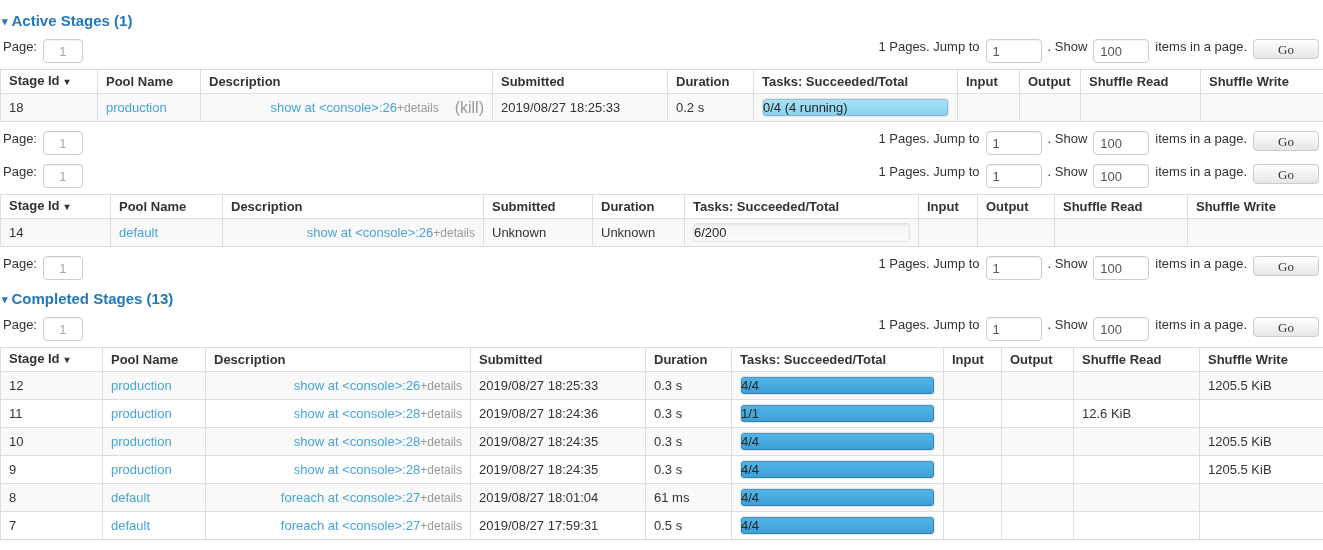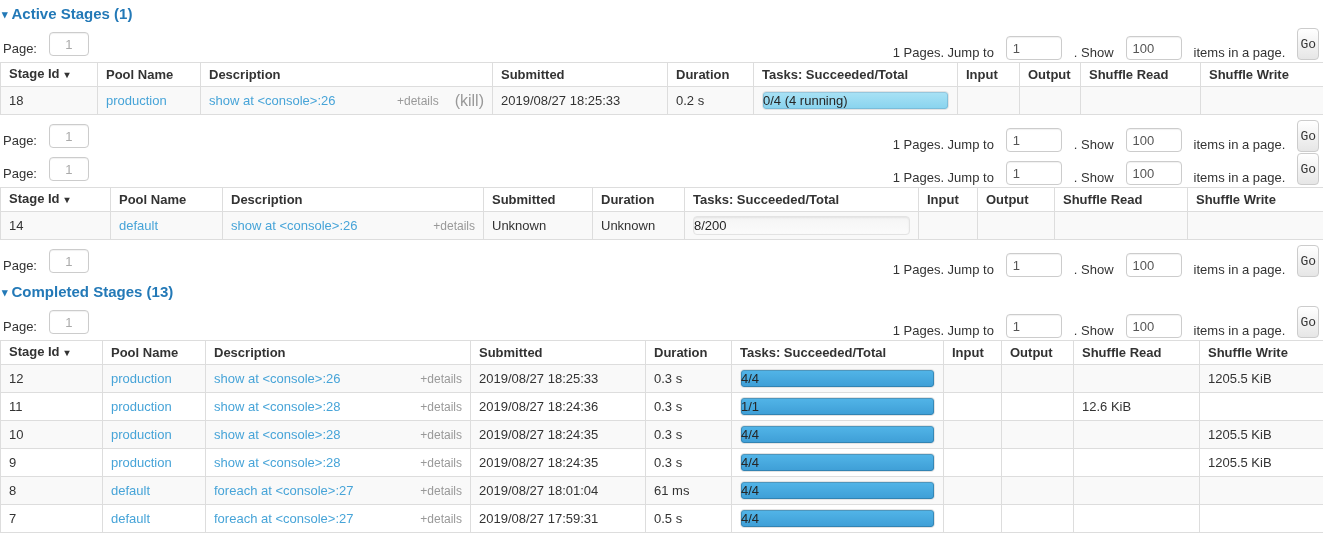--- a/index.html
+++ b/index.html
@@ -14,42 +14,42 @@
   .page-wrap { width:1323px; }
 
   
   .section-heading {
     margin:11px 0 0 2px;
     font-size:15px; font-weight:bold;
     color:var(--heading-color);
     cursor:pointer;
     line-height:16px;
   }
-  .section-heading:first-child { margin-top:6px; }
+  .section-heading:first-child { margin-top:13px; }
   .collapse-arrow { font-size:11px; margin-right:4px; position:relative; top:-1px; }
 
   
   .pagerow {
     display:flex; justify-content:space-between; align-items:center;
     margin:9px 0 6px; padding:0 3px;
     height:24px;
   }
-  .pager-left, .pager-right { display:flex; align-items:flex-end; gap:12px; }
+  .pager-left, .pager-right { display:flex; align-items:flex-start; gap:6px; }
   .pager-right { padding-right:1px; }
   .txt { color:#333; white-space:nowrap; }
   input.pinput, input.jinput {
     height:24px; border:1px solid #cccccc; border-radius:4px;
     padding:2px 6px; font-family:"Liberation Sans",sans-serif; font-size:13px;
     box-shadow: inset 0 1px 1px rgba(0,0,0,0.06);
   }
   input.pinput { width:40px; color:#aaaaaa; text-align:center; }
   input.jinput { width:56px; color:#555555; }
   button.go-btn {
-    height:32px; padding:2px 2px;
-    font-family:Liberation Mono, monospace; font-size:13px; color:#333;
+    height:20px; padding:2px 24px;
+    font-family:Liberation Serif, serif; font-size:13px; color:#333;
     background:linear-gradient(#ffffff,#e6e6e6);
     border:1px solid #cccccc; border-radius:4px;
     cursor:pointer;
   }
 
   
   table.stage-table {
     width:1323px; table-layout:fixed;
     border-collapse:collapse;
     margin-top:5px;
@@ -60,21 +60,21 @@
     text-align:left;
     font-size:13px; line-height:14px;
     white-space:nowrap; overflow:hidden;
     height:23px;
   }
   table.stage-table th { font-weight:bold; background:#ffffff; }
   table.stage-table tbody tr:nth-child(odd) { background:#f9f9f9; }
   table.stage-table tbody tr:nth-child(even){ background:#ffffff; }
   .sort-arrow { font-size:10px; margin-left:5px; color:#333; }
 
-  a.link { color:var(--link-color); text-decoration:none; cursor:pointer; }
+  a.link { color:var(--link-color); text-decoration:none; cursor:pointer;text-align:right; }
   .desc-flex { display:flex; align-items:center; }
   .desc-flex a.link { flex:1 1 auto; overflow:hidden; }
   .details-toggle { color:#999999; font-size:12px; cursor:pointer; flex:0 0 auto; }
   .kill-link { color:#999999; font-size:16px; cursor:pointer; flex:0 0 auto; margin-left:16px; }
 
   
   td.tasks-cell { padding:2px 5px; }
   .progress {
     position:relative; height:19px; width:100%;
     background:linear-gradient(#f5f5f5,#fbfbfb);
@@ -240,21 +240,21 @@
           <td>
             <div class="desc-flex">
               <a class="link">show at &lt;console&gt;:26</a>
               <span class="details-toggle">+details</span>
             </div>
           </td>
           <td>Unknown</td>
           <td>Unknown</td>
           <td class="tasks-cell">
             <div class="progress">
-              <span class="plabel">8/200</span>
+              <span class="plabel">6/200</span>
             </div>
           </td>
           <td></td>
           <td></td>
           <td></td>
           <td></td>
         </tr>
       </tbody>
     </table>
 

